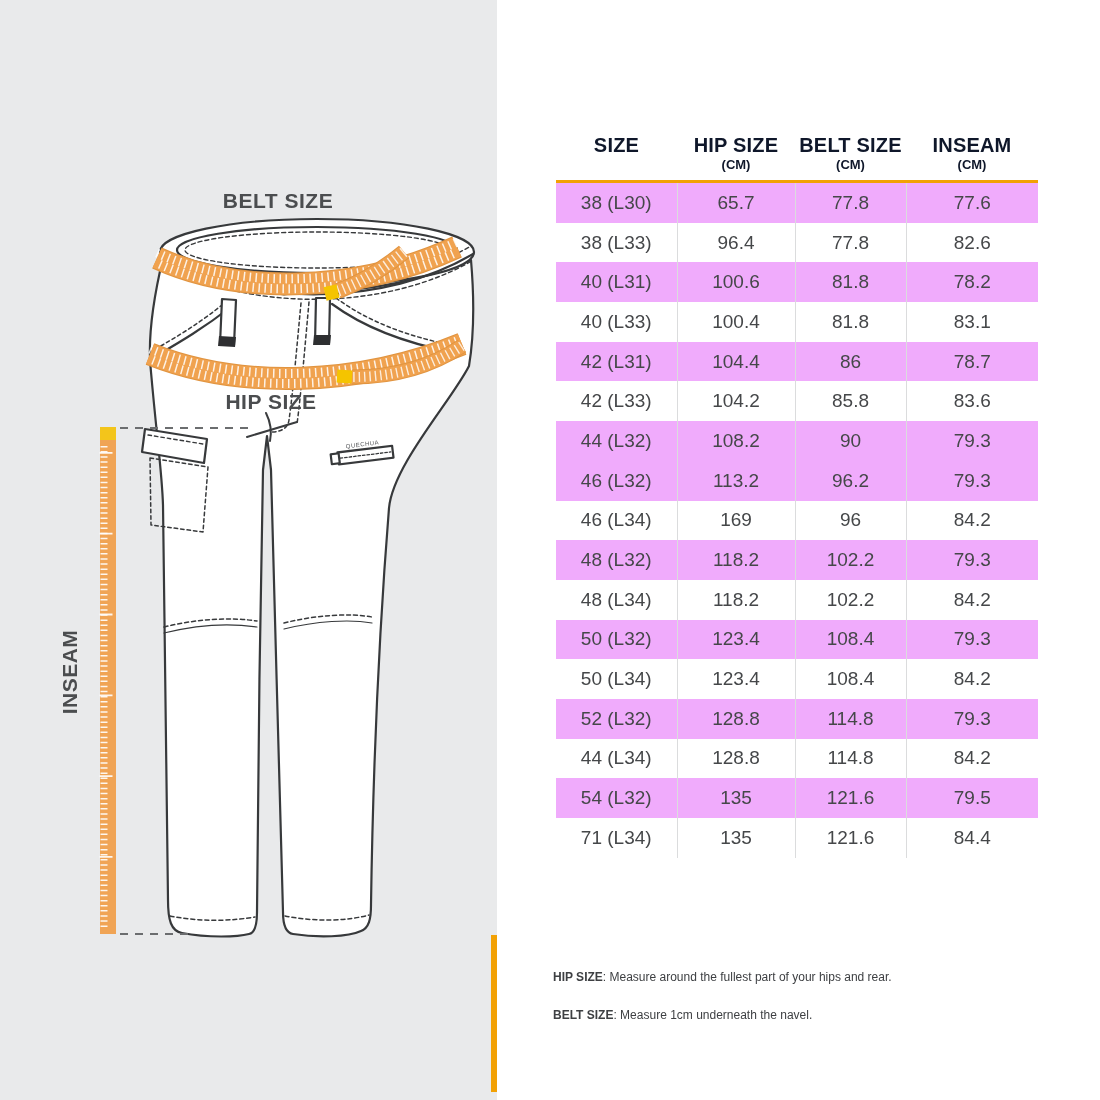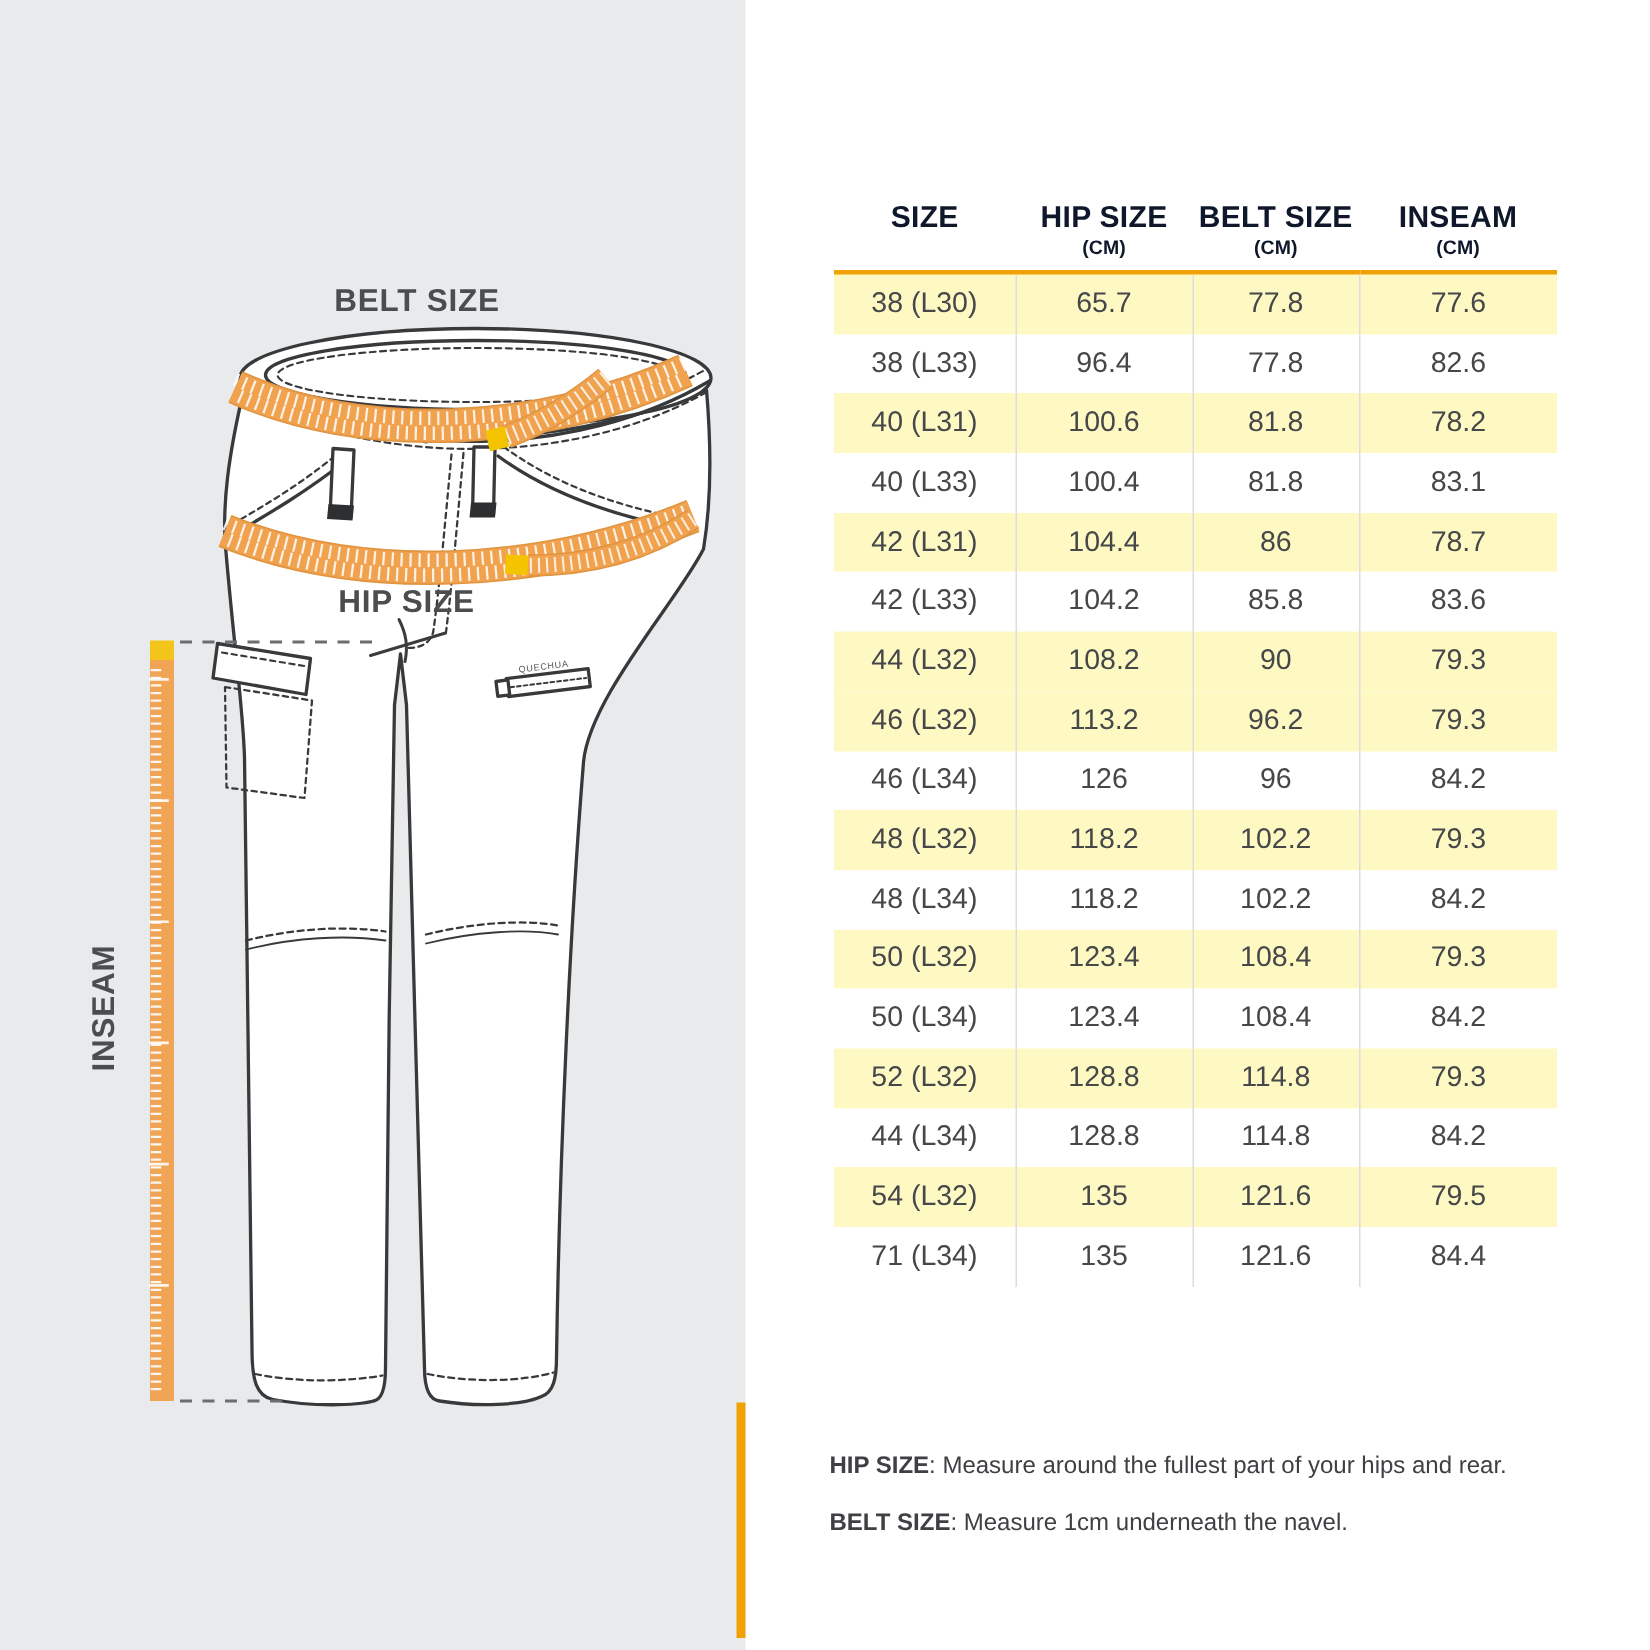--- a/index.html
+++ b/index.html
@@ -22,25 +22,25 @@
 
   
   #table-wrap{position:absolute;left:556px;top:134px;width:482px;}
   table#size-table{border-collapse:collapse;table-layout:fixed;width:482px;}
   #size-table thead th{vertical-align:top;padding:0 0 7px 0;border-bottom:3px solid #F2A104;
                        font-weight:bold;color:#0f172a;}
   .h-label{font-size:20px;line-height:22px;letter-spacing:.2px;}
   .h-unit{font-size:13px;line-height:17px;font-weight:bold;}
   #size-table td{height:39.7px;padding:0;text-align:center;font-size:19px;color:#454749;}
   #size-table tbody td + td{border-left:1px solid #DBDCDD;}
-  #size-table tbody tr.alt{background:#fef9c3;}
+  #size-table tbody tr.alt{background:#f0abfc;}
 
   
   #notes{position:absolute;left:553px;top:959px;width:540px;color:#3E4043;}
-  #notes p{margin:0;font-size:16px;line-height:37.5px;}
+  #notes p{margin:0;font-size:12px;line-height:37.5px;}
   #notes strong{font-weight:bold;color:#3E4043;}
 </style>
 </head>
 <body>
 
 <div id="page">
 
   <div id="left-panel">
 
     <svg id="pants-svg" width="497" height="1100" viewBox="0 0 497 1100">
@@ -215,21 +215,21 @@
             <td>79.3</td>
           </tr>
           <tr class="alt">
             <td>46 (L32)</td>
             <td>113.2</td>
             <td>96.2</td>
             <td>79.3</td>
           </tr>
           <tr>
             <td>46 (L34)</td>
-            <td>126</td>
+            <td>169</td>
             <td>96</td>
             <td>84.2</td>
           </tr>
           <tr class="alt">
             <td>48 (L32)</td>
             <td>118.2</td>
             <td>102.2</td>
             <td>79.3</td>
           </tr>
           <tr>

